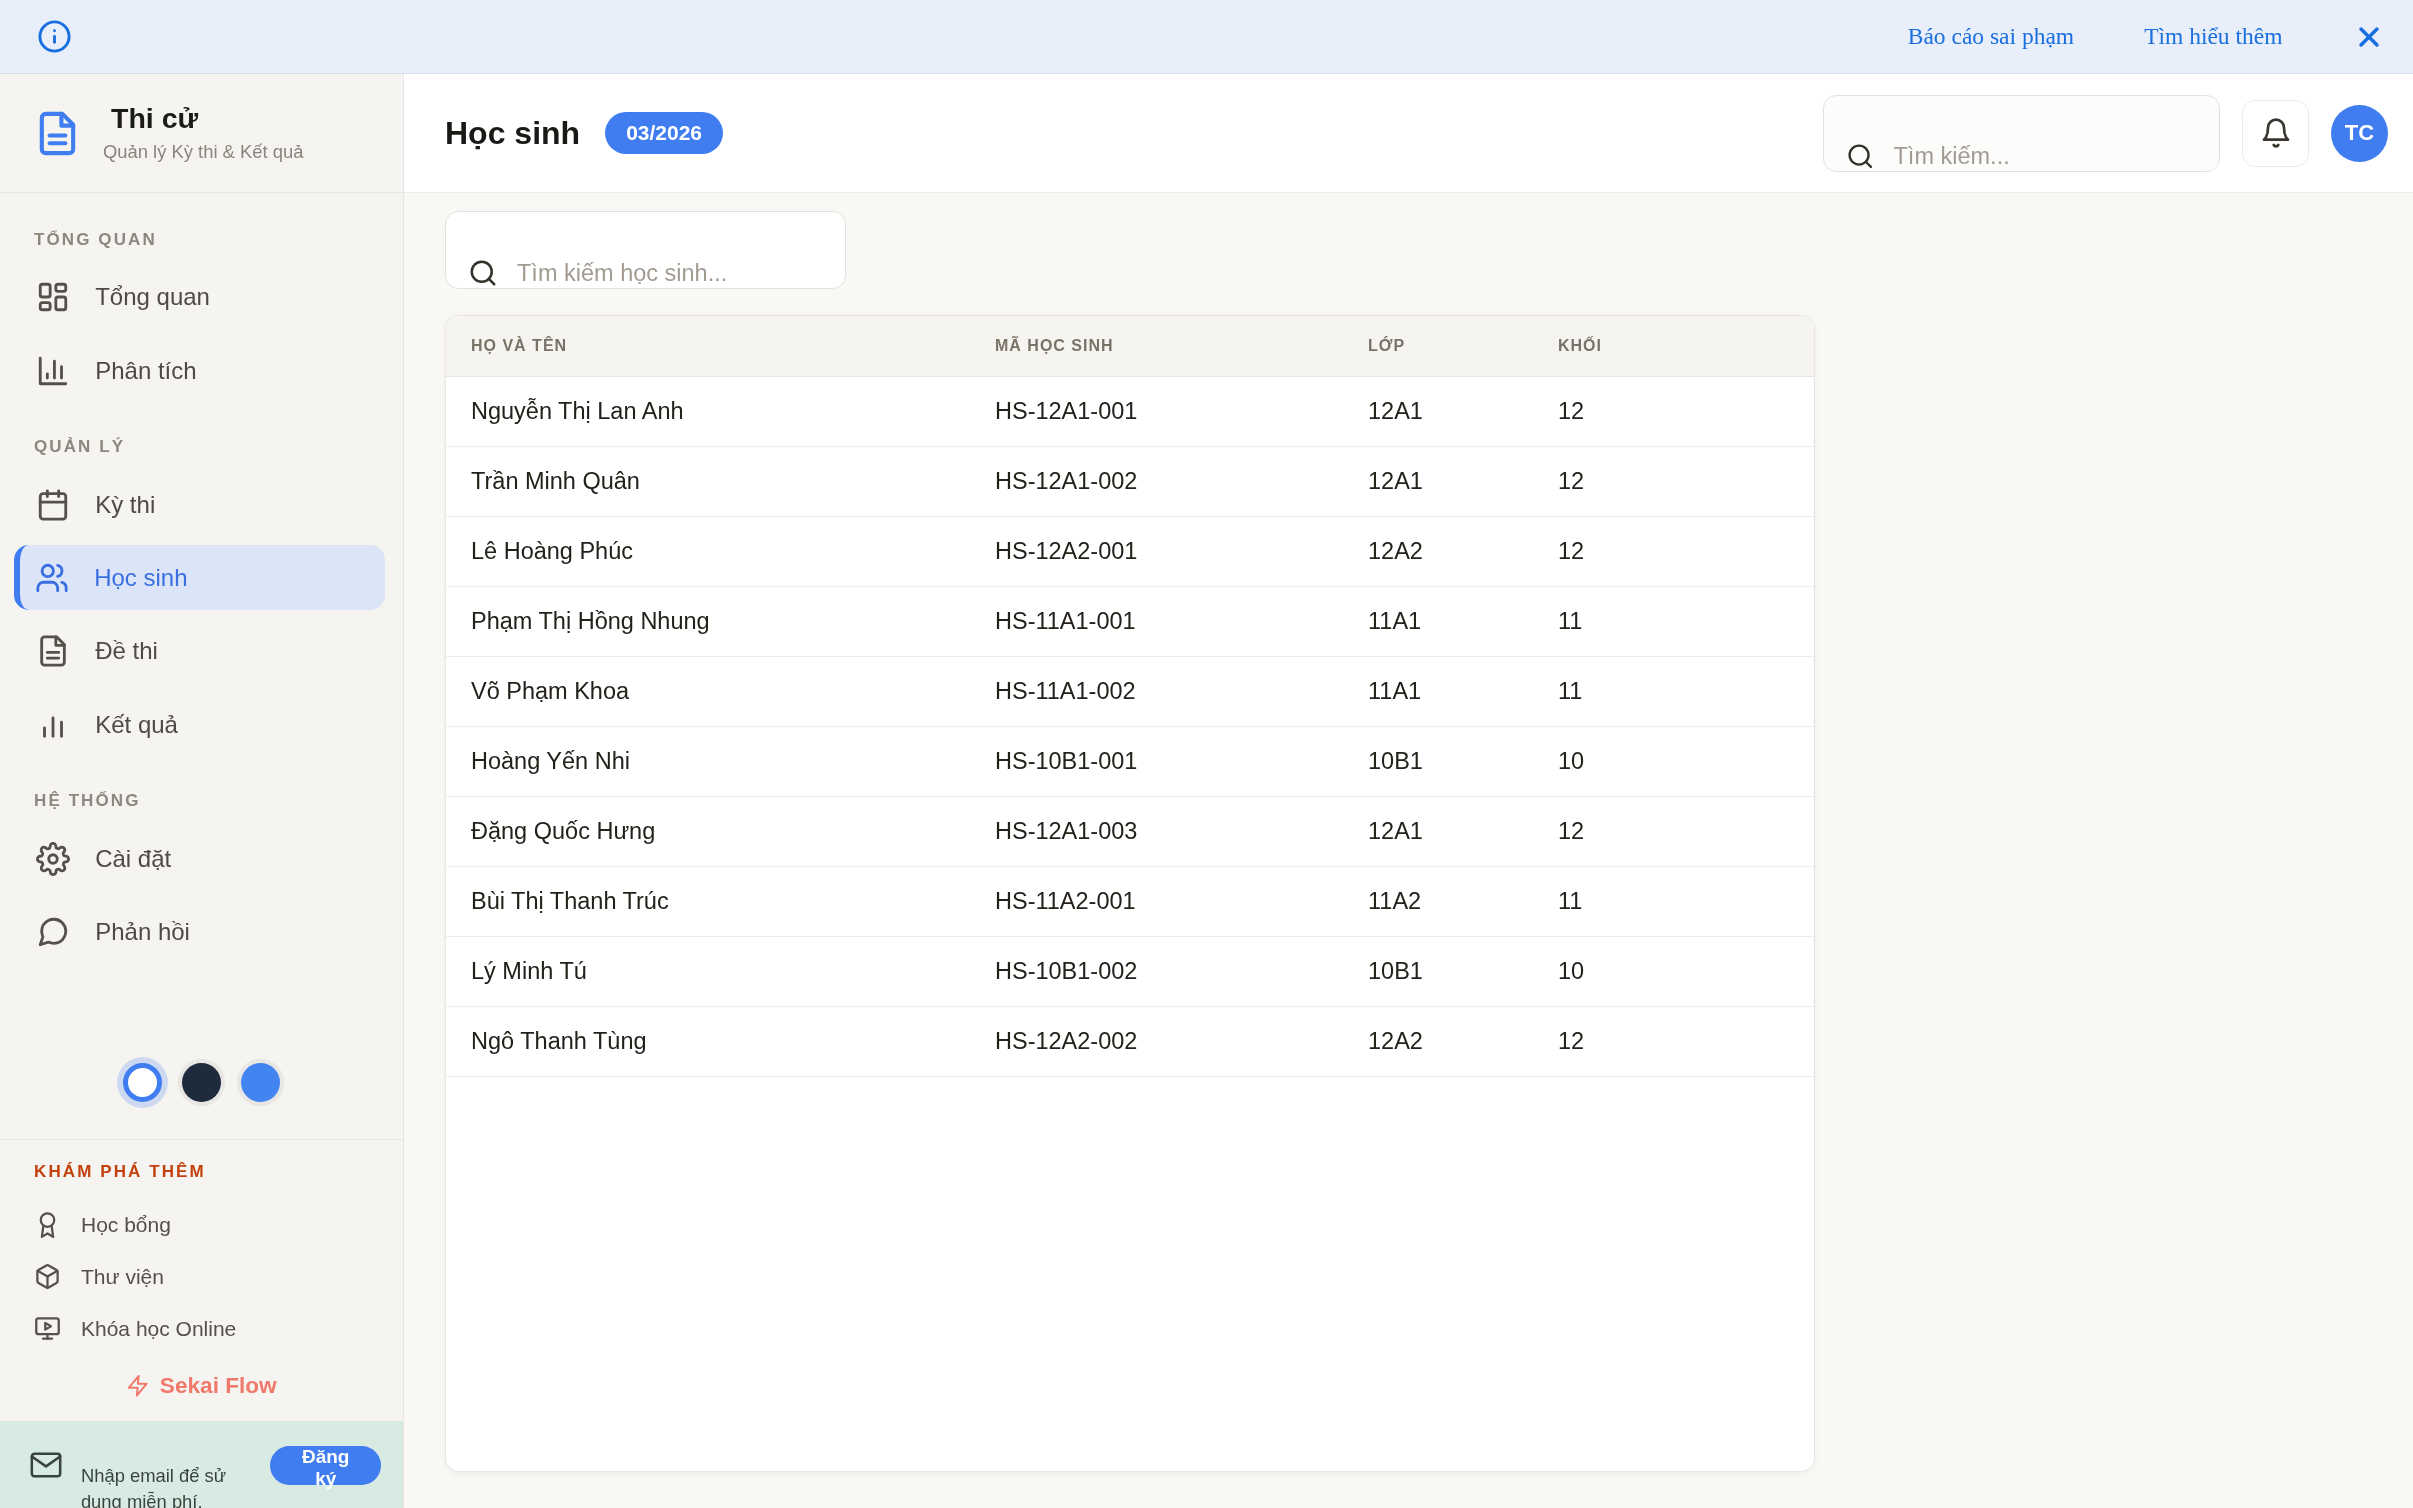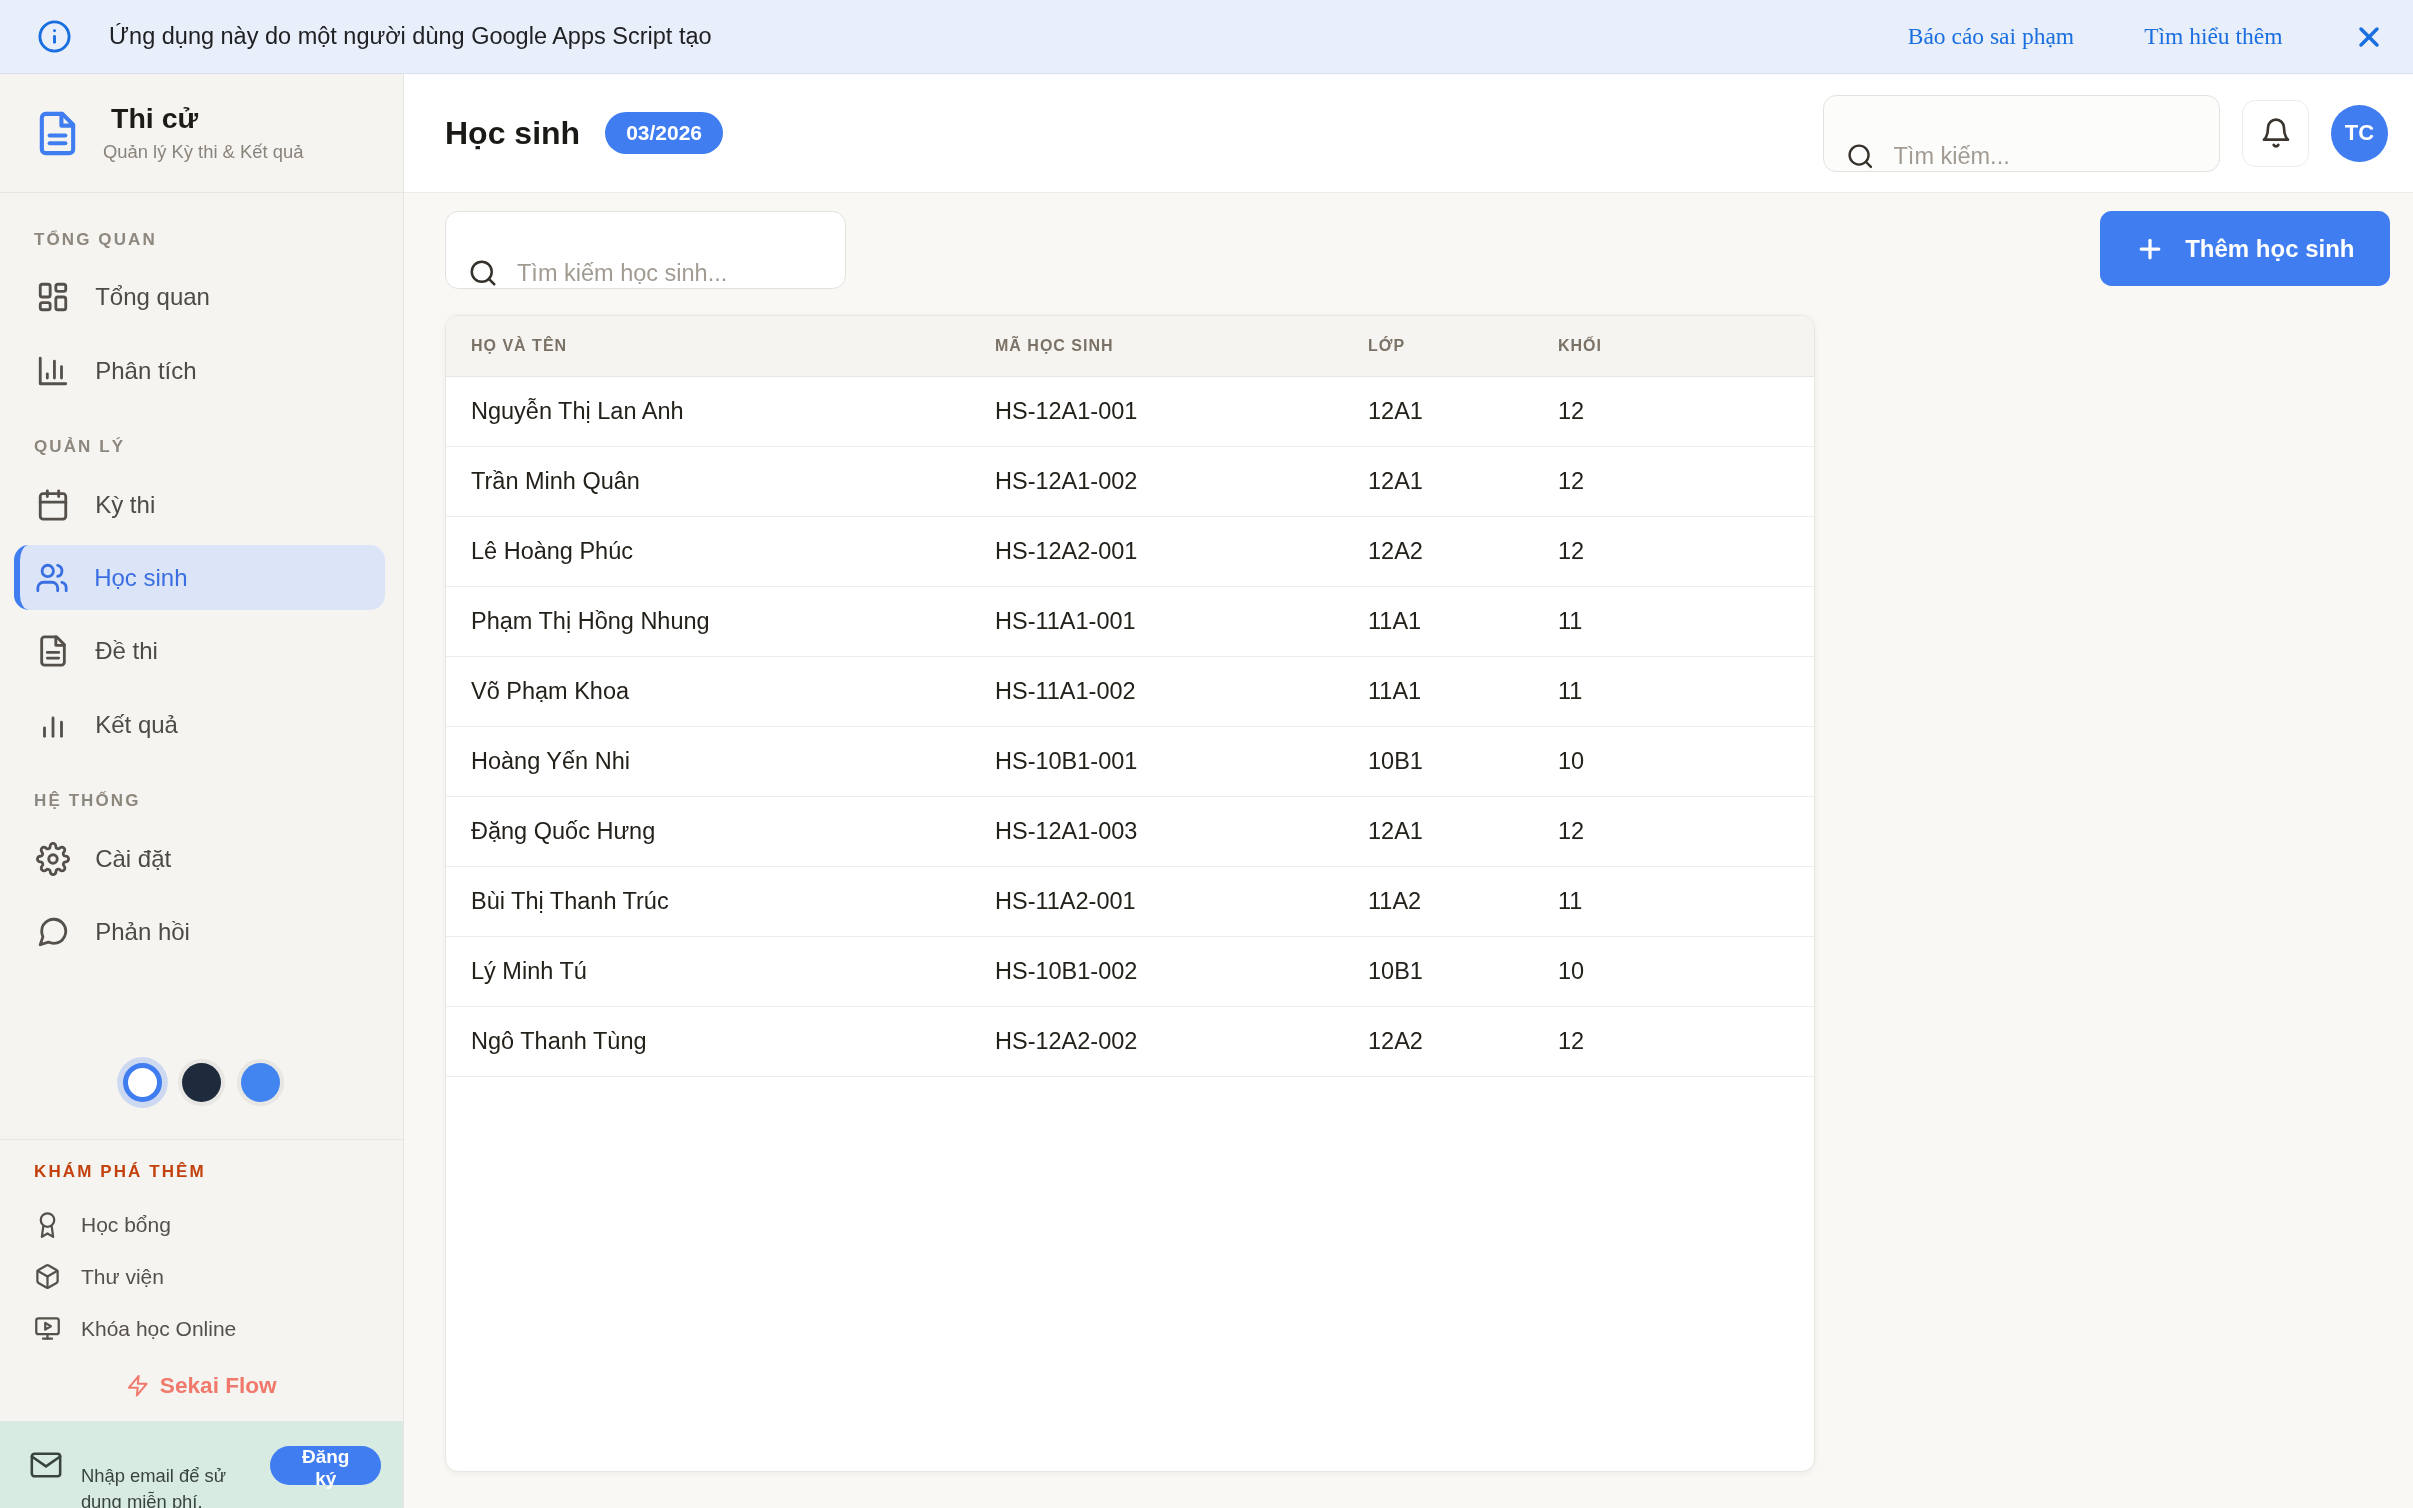--- a/index.html
+++ b/index.html
@@ -148,21 +148,20 @@
 <body>
 
 <div class="banner">
   <span class="banner-info">
     <svg width="35" height="35" viewBox="0 0 24 24" fill="none" stroke="currentColor" stroke-width="2" stroke-linecap="round" stroke-linejoin="round">
         <circle cx="12" cy="12" r="10"></circle>
         <line x1="12" y1="16" x2="12" y2="12"></line>
         <line x1="12" y1="8" x2="12.01" y2="8"></line>
       </svg>
   </span>
-  <span class="banner-text">Ứng dụng này do một người dùng Google Apps Script tạo</span>
   <div class="banner-right">
     <a class="banner-link">Báo cáo sai phạm</a>
     <a class="banner-link">Tìm hiểu thêm</a>
     <span class="banner-close">
       <svg width="32" height="32" viewBox="0 0 24 24" fill="none" stroke="currentColor" stroke-width="2.6" stroke-linecap="round">
           <path d="M18 6 6 18"></path>
           <path d="m6 6 12 12"></path>
         </svg>
     </span>
   </div>
@@ -376,29 +375,20 @@
       <div class="toolbar">
         <div class="search-box table-search">
           <span class="mag">
             <svg viewBox="0 0 24 24" width="30" height="30" fill="none" stroke="currentColor" stroke-width="2" stroke-linecap="round" stroke-linejoin="round">
                 <circle cx="11" cy="11" r="8"></circle>
                 <line x1="21" y1="21" x2="16.65" y2="16.65"></line>
               </svg>
           </span>
           <input placeholder="Tìm kiếm học sinh..." style="">
         </div>
-        <button class="add-btn">
-          <span>
-            <svg viewBox="0 0 24 24" width="30" height="30" fill="none" stroke="currentColor" stroke-width="2.6" stroke-linecap="round">
-                <path d="M12 5v14"></path>
-                <path d="M5 12h14"></path>
-              </svg>
-          </span>
-          <span>Thêm học sinh</span>
-        </button>
       </div>
 
       <div class="card">
         <table>
           <colgroup>
               <col style="width:524px">
               <col style="width:373px">
               <col style="width:190px">
               <col style="width:283px">
             </colgroup>

